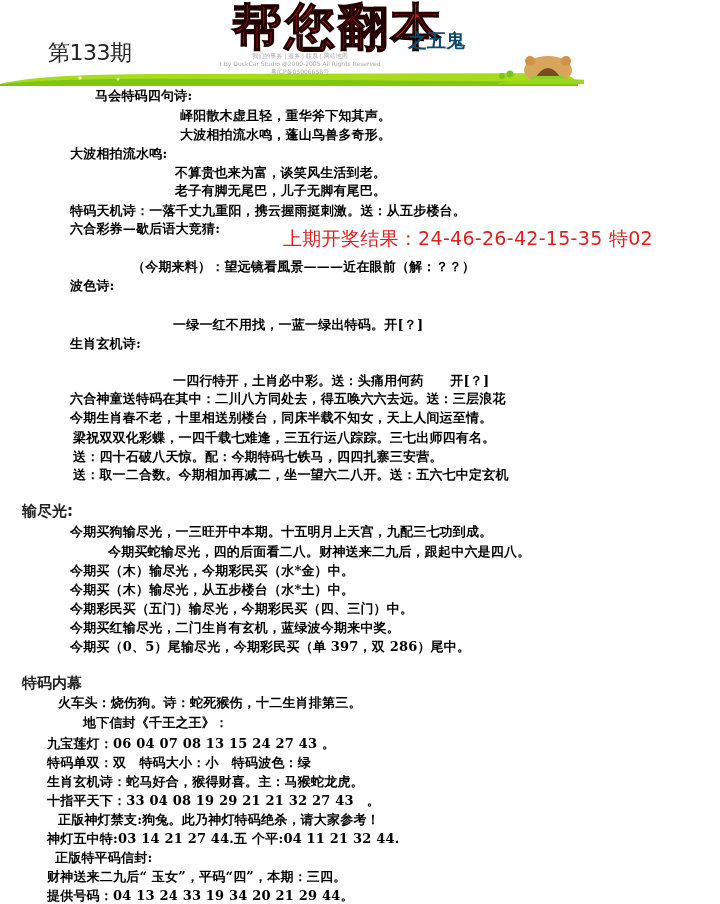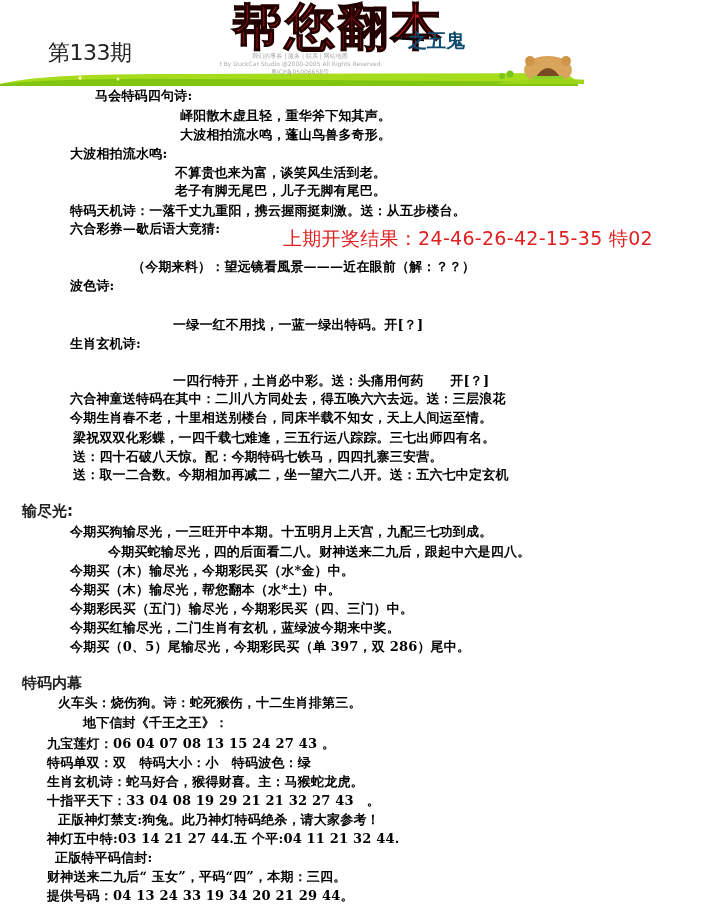--- a/index.html
+++ b/index.html
@@ -73,21 +73,21 @@
 <div class="line" style="left:70px; top:391px;">六合神童送特码在其中：二川八方同处去，得五唤六六去远。送：三层浪花</div>
 <div class="line" style="left:70px; top:410px;">今期生肖春不老，十里相送别楼台，同床半载不知女，天上人间运至情。</div>
 <div class="line" style="left:73px; top:430px;">梁祝双双化彩蝶，一四千载七难逢，三五行运八踪踪。三七出师四有名。</div>
 <div class="line" style="left:73px; top:449px;">送：四十石破八天惊。配：今期特码七铁马，四四扎寨三安营。</div>
 <div class="line" style="left:73px; top:467px;">送：取一二合数。今期相加再减二，坐一望六二八开。送：五六七中定玄机</div>
 
 <div class="sec-head" style="left:22px; top:494px;">输尽光:</div>
 <div class="line" style="left:70px; top:524px;">今期买狗输尽光，一三旺开中本期。十五明月上天宫，九配三七功到成。</div>
 <div class="line" style="left:68px; top:544px;margin-left:40px;">今期买蛇输尽光，四的后面看二八。财神送来二九后，跟起中六是四八。</div>
 <div class="line" style="left:70px; top:563px;">今期买（木）输尽光，今期彩民买（水*金）中。</div>
-<div class="line" style="left:70px; top:582px;">今期买（木）输尽光，帮您翻本（水*土）中。</div>
+<div class="line" style="left:70px; top:582px;">今期买（木）输尽光，从五步楼台（水*土）中。</div>
 <div class="line" style="left:70px; top:601px;text-align:right;">今期彩民买（五门）输尽光，今期彩民买（四、三门）中。</div>
 <div class="line" style="left:70px; top:620px;">今期买红输尽光，二门生肖有玄机，蓝绿波今期来中奖。</div>
 <div class="line" style="left:70px; top:639px;">今期买（0、5）尾输尽光，今期彩民买（单 397，双 286）尾中。</div>
 
 <div class="sec-head" style="left:22px; top:666px;">特码内幕</div>
 <div class="line" style="left:58px; top:695px;">火车头：烧伤狗。诗：蛇死猴伤，十二生肖排第三。</div>
 <div class="line" style="left:83px; top:715px;">地下信封《千王之王》：</div>
 <div class="line" style="left:47px; top:736px;">九宝莲灯：06 04 07 08 13 15 24 27 43 。</div>
 <div class="line" style="left:47px; top:755px;">特码单双：双　特码大小：小　特码波色：绿</div>
 <div class="line" style="left:47px; top:774px;">生肖玄机诗：蛇马好合，猴得财喜。主：马猴蛇龙虎。</div>

